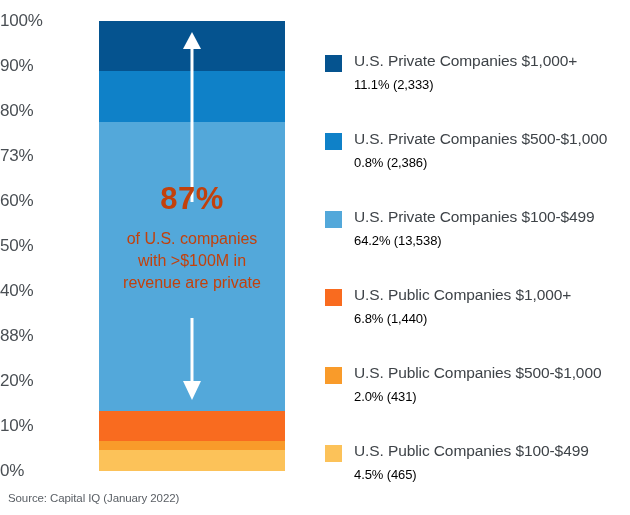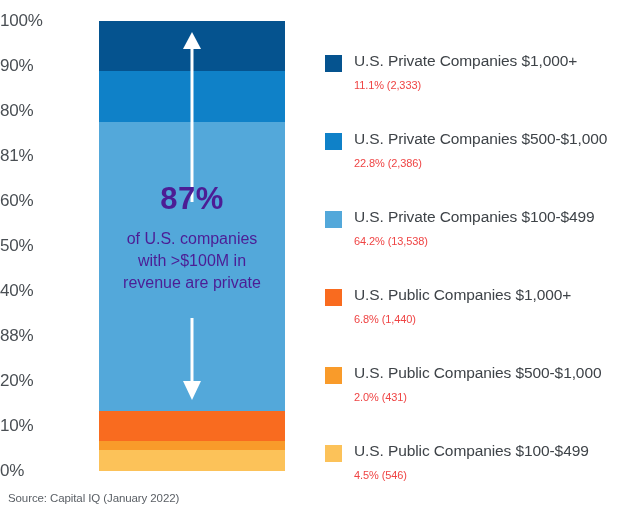--- a/index.html
+++ b/index.html
@@ -69,21 +69,21 @@
   #arrow-up-icon   { top: 11px;  }
   #arrow-down-icon { top: 297px; }
 
   
   #bar-annotation {
     position: absolute;
     left: 99px;
     top: 182px;
     width: 186px;
     text-align: center;
-    color: #4c1d95;
+    color: #c2410c;
     pointer-events: none;
   }
   #annotation-stat {
     font-size: 31px;
     font-weight: bold;
     line-height: 34px;
     letter-spacing: 0.5px;
   }
   #annotation-desc {
     font-size: 16px;
@@ -118,23 +118,23 @@
     width: 272px;
   }
   .legend-label {
     font-size: 15.5px;
     line-height: 24px;
     color: #3e4348;
     white-space: nowrap;
     letter-spacing: -0.1px;
   }
   .legend-value {
-    font-size: 11px;
+    font-size: 13px;
     line-height: 24px;
-    color: #ef4444;
+    color: #000000;
     letter-spacing: -0.1px;
   }
 
   
   #source-note {
     position: absolute;
     left: 8px;
     top: 492px;
     font-size: 11.5px;
     color: #5b6066;
@@ -143,21 +143,21 @@
 </style>
 </head>
 <body>
 
 <div id="chart-figure">
 
   <div id="y-axis">
       <div class="y-tick" style="top: 21px; padding-left: 39px;">100%</div>
       <div class="y-tick" style="top: 66px;">90%</div>
       <div class="y-tick" style="top: 111px;">80%</div>
-      <div class="y-tick" style="top: 156px;">81%</div>
+      <div class="y-tick" style="top: 156px;">73%</div>
       <div class="y-tick" style="top: 201px; padding-left: 35px;">60%</div>
       <div class="y-tick" style="top: 246px;">50%</div>
       <div class="y-tick" style="top: 291px;">40%</div>
       <div class="y-tick" style="top: 336px;">88%</div>
       <div class="y-tick" style="top: 381px;">20%</div>
       <div class="y-tick" style="top: 426px; padding-left: 14px;">10%</div>
       <div class="y-tick" style="top: 471px;">0%</div>
     </div>
 
   <div id="stacked-bar">
@@ -197,21 +197,21 @@
         <span class="legend-swatch" style="background: rgb(5, 83, 143);"></span>
         <div class="legend-text">
           <div class="legend-label">U.S. Private Companies $1,000+</div>
           <div class="legend-value">11.1% (2,333)</div>
         </div>
       </div>
       <div class="legend-row">
         <span class="legend-swatch" style="background: rgb(15, 129, 200);"></span>
         <div class="legend-text">
           <div class="legend-label">U.S. Private Companies $500-$1,000</div>
-          <div class="legend-value">22.8% (2,386)</div>
+          <div class="legend-value">0.8% (2,386)</div>
         </div>
       </div>
       <div class="legend-row">
         <span class="legend-swatch" style="background: rgb(83, 168, 218);"></span>
         <div class="legend-text">
           <div class="legend-label">U.S. Private Companies $100-$499</div>
           <div class="legend-value">64.2% (13,538)</div>
         </div>
       </div>
       <div class="legend-row">
@@ -225,19 +225,19 @@
         <span class="legend-swatch" style="background: rgb(249, 155, 42);"></span>
         <div class="legend-text">
           <div class="legend-label">U.S. Public Companies $500-$1,000</div>
           <div class="legend-value">2.0% (431)</div>
         </div>
       </div>
       <div class="legend-row">
         <span class="legend-swatch" style="background: rgb(252, 194, 89);"></span>
         <div class="legend-text">
           <div class="legend-label">U.S. Public Companies $100-$499</div>
-          <div class="legend-value">4.5% (546)</div>
+          <div class="legend-value">4.5% (465)</div>
         </div>
       </div>
     </div>
 
   <div id="source-note">Source: Capital IQ (January 2022)</div>
 </div>
 
 </body></html>

